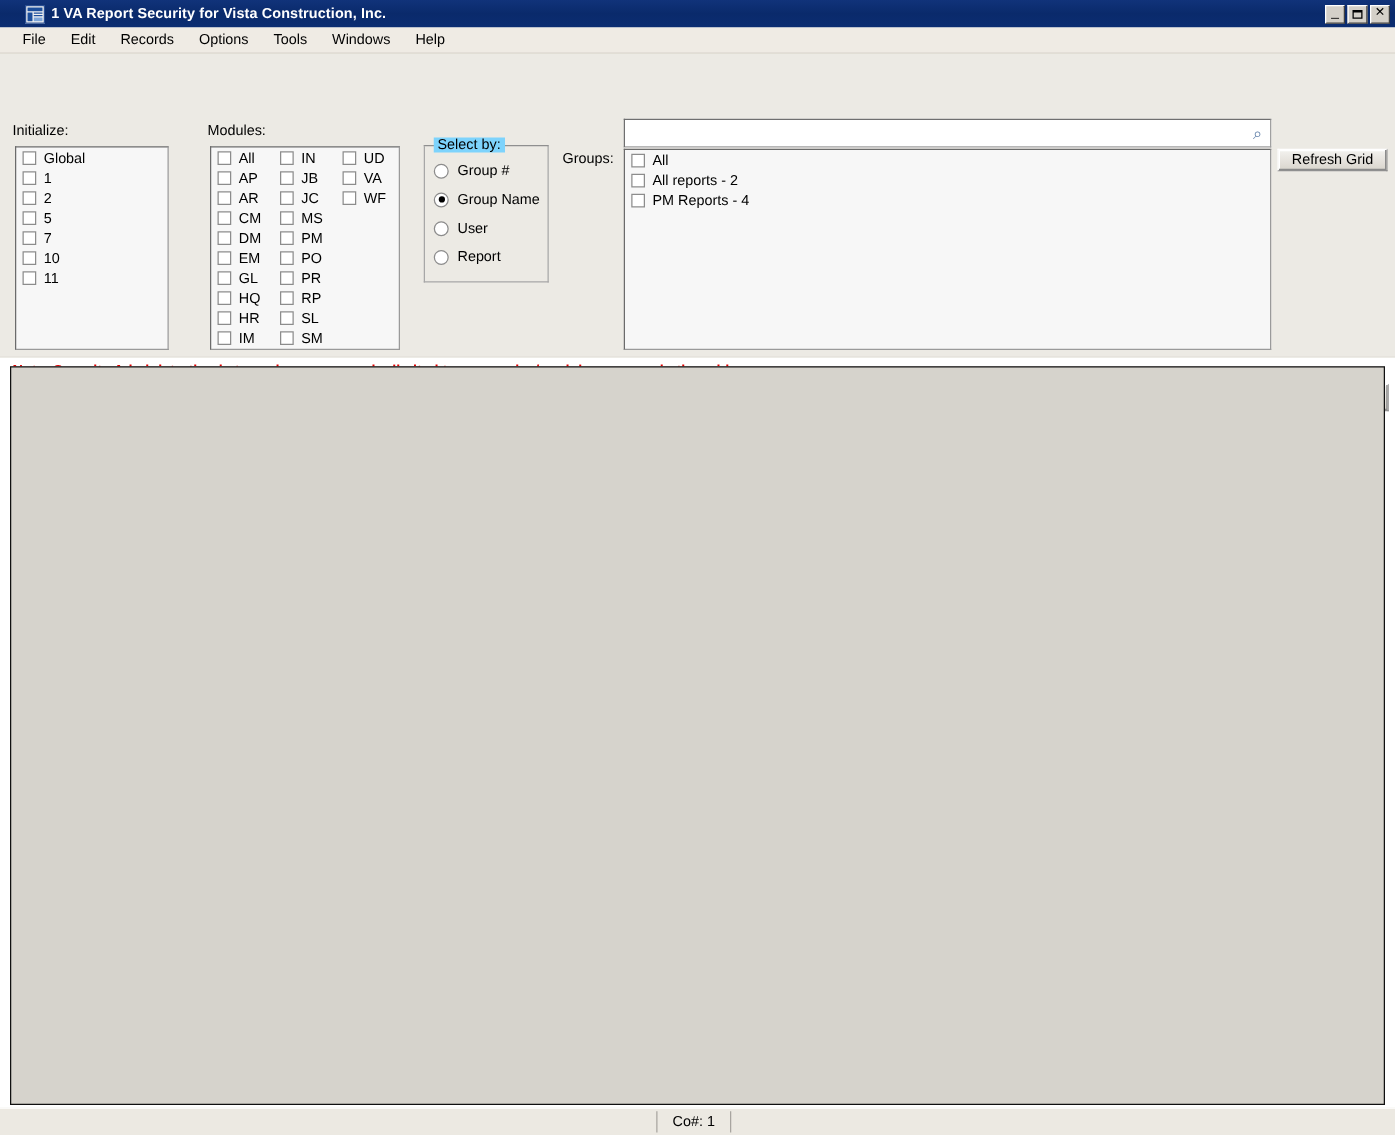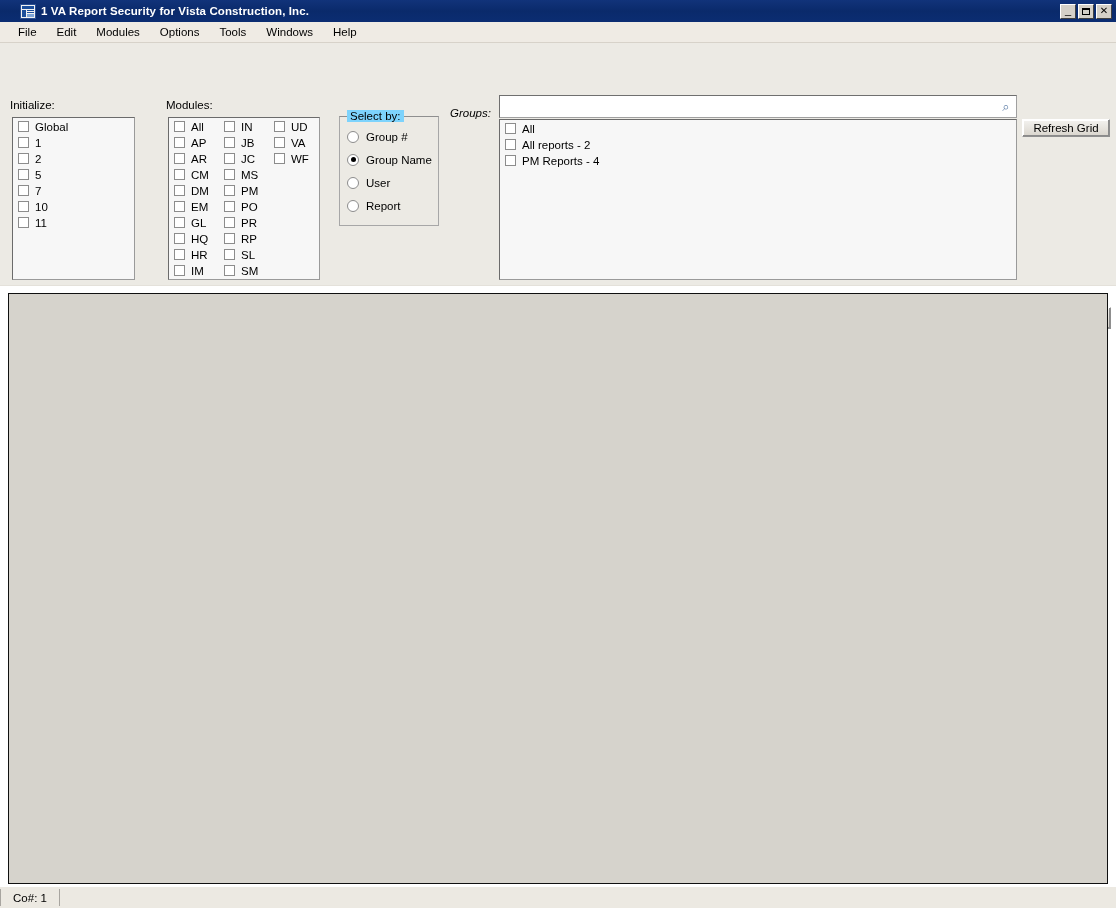--- a/index.html
+++ b/index.html
@@ -259,21 +259,21 @@
 
   
   .statusbar {
     position: absolute;
     left: 0; bottom: 0;
     width: 1116px; height: 22px;
     background: #ece9e2;
     border-top: 1px solid #ffffff;
     box-sizing: border-box;
     display: flex;
-    justify-content: flex-start;
+    justify-content: center;
     align-items: center;
   }
   .status-cell {
     min-width: 60px;
     height: 17px;
     margin-right: 6px;
     padding: 0 8px;
     border-left: 1px solid #a8a5a0;
     border-right: 1px solid #a8a5a0;
     display: flex; align-items: center; justify-content: center;
@@ -303,21 +303,21 @@
     </div>
     <div class="tbtn close">
       <span>✕</span>
     </div>
   </div>
 </div>
 
 <div class="menubar">
   <div class="menuitem">File</div>
   <div class="menuitem">Edit</div>
-  <div class="menuitem">Modules</div>
+  <div class="menuitem">Records</div>
   <div class="menuitem">Options</div>
   <div class="menuitem">Tools</div>
   <div class="menuitem">Windows</div>
   <div class="menuitem">Help</div>
 </div>
 
 <div class="panel">
 
   <div class="section-label" style="left:10px; top:56px;">Initialize:</div>
   <div class="listbox" style="left:12px; top:74px; width:123px; height:163px;">
@@ -472,21 +472,21 @@
         <span class="radio"></span>
         <span class="radio-label">User</span>
       </div>
       <div class="radio-row">
         <span class="radio"></span>
         <span class="radio-label">Report</span>
       </div>
     </div>
   </div>
 
-  <div class="section-label" style="left:450px; top:64px;font-style:italic;">Groups:</div>
+  <div class="section-label" style="left:450px; top:78px;">Groups:</div>
 
   <div class="searchbox" style="left:499px; top:52px; width:518px; height:23px;">
     <input type="text" value="" placeholder="" style="">
     <div class="search-icon">⌕</div>
   </div>
 
   <div class="listbox" style="left:499px; top:76px; width:518px; height:161px;">
     <div style="padding-top:3px;">
       <div class="cbrow">
         <span class="cb"></span>

